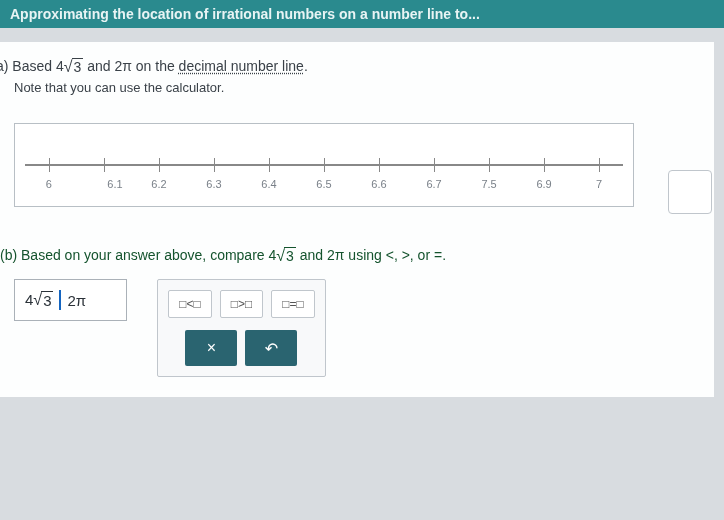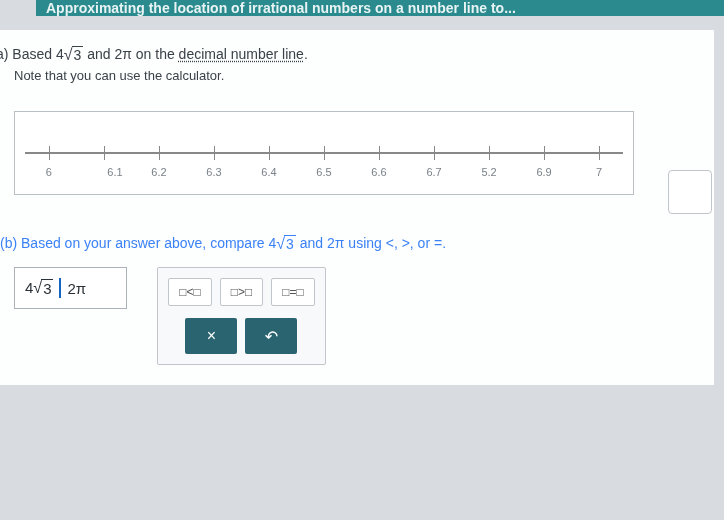--- a/index.html
+++ b/index.html
@@ -1,27 +1,27 @@
 <!DOCTYPE html>
 <html><head>
 <meta charset="utf-8">
 <style>
 * { margin:0; padding:0; box-sizing:border-box; font-family:Arial,sans-serif; }
 body { width:724px; height:520px; background:#d8dce0; overflow:hidden; position:relative; }
-.header { background:#2a8a8e; color:#e8f4f4; padding:0 10px; font-size:14px; font-weight:bold;margin-left:36px; }
+.header { background:#2a8a8e; color:#e8f4f4; padding:6px 10px; font-size:14px; font-weight:bold; }
 .content { background:#fdfefe; margin:14px 10px 0 0; padding:16px 16px 20px 0; }
 .q-text { font-size:14px; color:#3a4148; margin-left:-4px; }
 .q-sub { font-size:13px; color:#3a4148; margin:4px 0 28px 14px; }
 .underline { text-decoration:underline dotted; text-underline-offset:2px; }
 .nl-box { border:1px solid #b8bfc5; background:#fff; margin:0 0 0 14px; padding:30px 10px 30px 10px; position:relative; width:620px; }
 .nl-line { position:relative; height:2px; background:#888; margin:10px 0; }
 .tick { position:absolute; width:1px; height:14px; background:#888; top:-6px; }
 .tick-lbl { position:absolute; top:14px; font-size:11px; color:#7a8189; transform:translateX(-50%); }
 .side-btn { position:absolute; right:12px; top:170px; width:44px; height:44px; background:#fff; border:1px solid #c0c6cc; border-radius:4px; }
-.part-b { margin:40px 0 0 0; font-size:14px; color:#3b82f6; }
+.part-b { margin:40px 0 0 0; font-size:14px; color:#14532d; }
 .ans-row { display:flex; align-items:flex-start; margin:14px 0 0 14px; gap:30px; }
 .ans-box { border:1px solid #aab1b8; background:#fff; padding:10px 40px 10px 10px; display:flex; align-items:center; gap:6px; font-size:15px; color:#2a3138; }
 .cursor { display:inline-block; width:2px; height:20px; background:#1565c0; vertical-align:middle; }
 .ops-panel { border:1px solid #c0c6cc; background:#f8f9fa; padding:10px; border-radius:2px; }
 .ops-row1 { display:flex; gap:8px; margin-bottom:12px; }
 .op-btn { background:#fff; border:1px solid #c0c6cc; padding:6px 10px; font-size:12px; color:#555; cursor:pointer; border-radius:2px; }
 .ops-row2 { display:flex; gap:8px; justify-content:center; }
 .act-btn { width:52px; height:36px; background:#2a6470; border:none; color:#fff; font-size:16px; cursor:pointer; border-radius:2px; display:flex; align-items:center; justify-content:center; }
 .sqrt { display:inline-flex; align-items:flex-start; }
 .sqrt .rad { border-top:1.5px solid currentColor; padding:0 2px; margin-left:-1px; }
@@ -58,21 +58,21 @@
         <div class="tick-lbl" style="left: 31.6%;">6.3</div>
         <div class="tick" style="left: 40.8%;"></div>
         <div class="tick-lbl" style="left: 40.8%;">6.4</div>
         <div class="tick" style="left: 50%;"></div>
         <div class="tick-lbl" style="left: 50%;">6.5</div>
         <div class="tick" style="left: 59.2%;"></div>
         <div class="tick-lbl" style="left: 59.2%;">6.6</div>
         <div class="tick" style="left: 68.4%;"></div>
         <div class="tick-lbl" style="left: 68.4%;">6.7</div>
         <div class="tick" style="left: 77.6%;"></div>
-        <div class="tick-lbl" style="left: 77.6%;">5.2</div>
+        <div class="tick-lbl" style="left: 77.6%;">7.5</div>
         <div class="tick" style="left: 86.8%;"></div>
         <div class="tick-lbl" style="left: 86.8%;">6.9</div>
         <div class="tick" style="left: 96%;"></div>
         <div class="tick-lbl" style="left: 96%;">7</div>
       </div>
   </div>
 
   <div class="part-b">
     <span>(b)</span><span> Based on your answer above, compare </span><span class="sqrt">
         <span>4</span>

